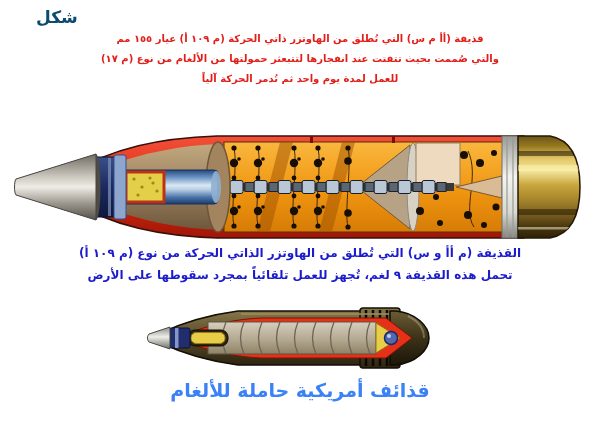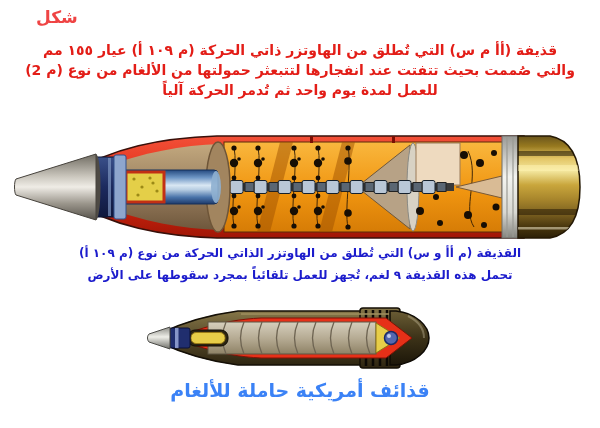--- a/index.html
+++ b/index.html
@@ -1,37 +1,37 @@
 <!DOCTYPE html>
 <html lang="ar"><head>
 <meta charset="utf-8">
 <style>
   html,body{margin:0;padding:0;background:#ffffff;}
   .page{position:relative;width:600px;height:428px;background:#ffffff;overflow:hidden;
         font-family:"DejaVu Sans",sans-serif;}
   .figure-label{position:absolute;left:36px;top:7px;font-size:17px;font-weight:bold;color:#000;}
   .caption{position:absolute;left:0;width:600px;text-align:center;font-weight:bold;}
   .caption .cap-line{white-space:nowrap;}
-  .caption.red{top:40px;font-size:14px;line-height:20px;}
+  .caption.red{top:29px;font-size:10px;line-height:20px;}
   .caption.blue{top:242px;font-size:12px;line-height:22px;}
   .shell-large{position:absolute;left:12px;top:131px;width:572px;height:112px;}
   .shell-small{position:absolute;left:146px;top:306px;width:288px;height:64px;}
   .bottom-caption{position:absolute;left:0;top:379px;width:600px;text-align:center;
                   font-size:19px;font-weight:bold;color:#000;white-space:nowrap;}
 </style>
 </head>
 <body>
 
 <div class="page">
 
-  <div class="figure-label" style="color: #ef4444;">شكل</div>
+  <div class="figure-label" style="color: #0c4a6e;">شكل</div>
 
   <div class="caption red" dir="rtl" style="color: rgb(227, 29, 23);">
     <div class="cap-line">قذيفة (أأ م س) التي تُطلق من الهاوتزر ذاتي الحركة (م ١٠٩ أ) عيار ١٥٥ مم</div>
-    <div class="cap-line">والتي صُممت بحيث تتفتت عند انفجارها لتتبعثر حمولتها من الألغام من نوع (م 2)</div>
+    <div class="cap-line">والتي صُممت بحيث تتفتت عند انفجارها لتتبعثر حمولتها من الألغام من نوع (م ١٧)</div>
     <div class="cap-line">للعمل لمدة يوم واحد ثم تُدمر الحركة آلياً</div>
   </div>
 
   <svg class="shell-large" viewBox="0 0 572 112">
     <defs>
       <linearGradient id="gRed" x1="0" y1="0" x2="0" y2="1">
         <stop offset="0" stop-color="#f25038"></stop>
           <stop offset=".5" stop-color="#e02a12"></stop>
           <stop offset="1" stop-color="#a01606"></stop>
       </linearGradient>

